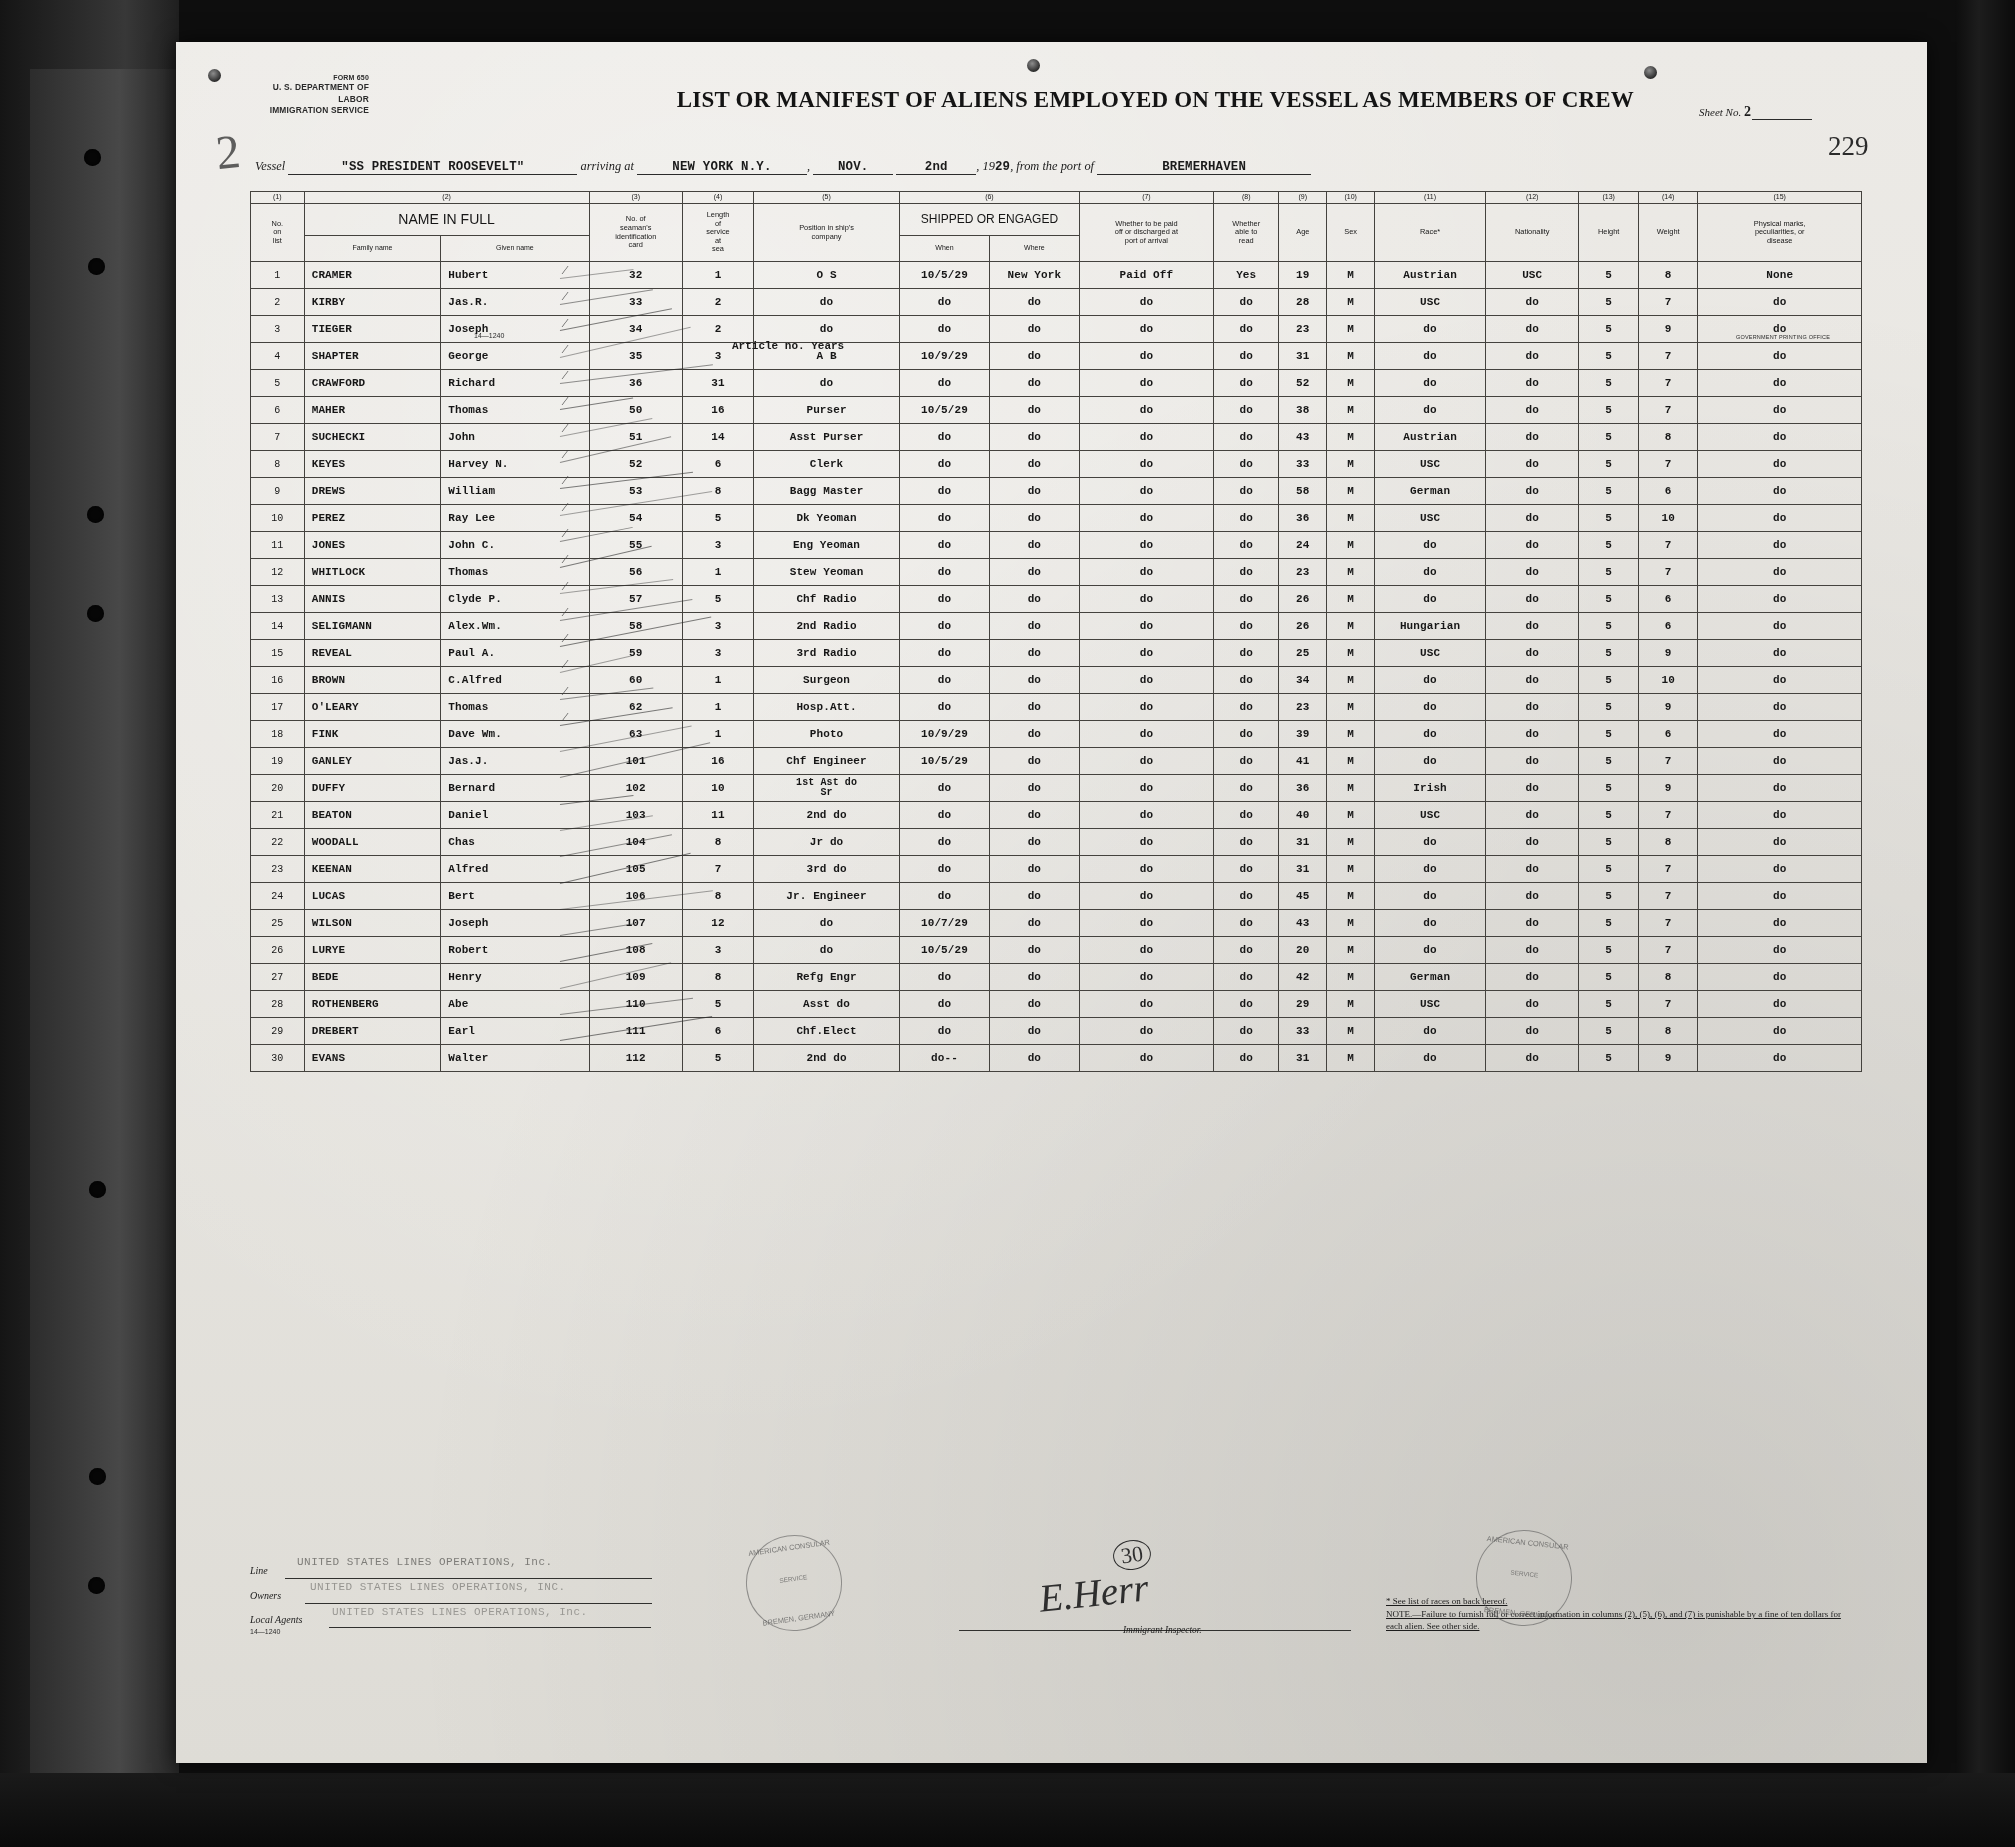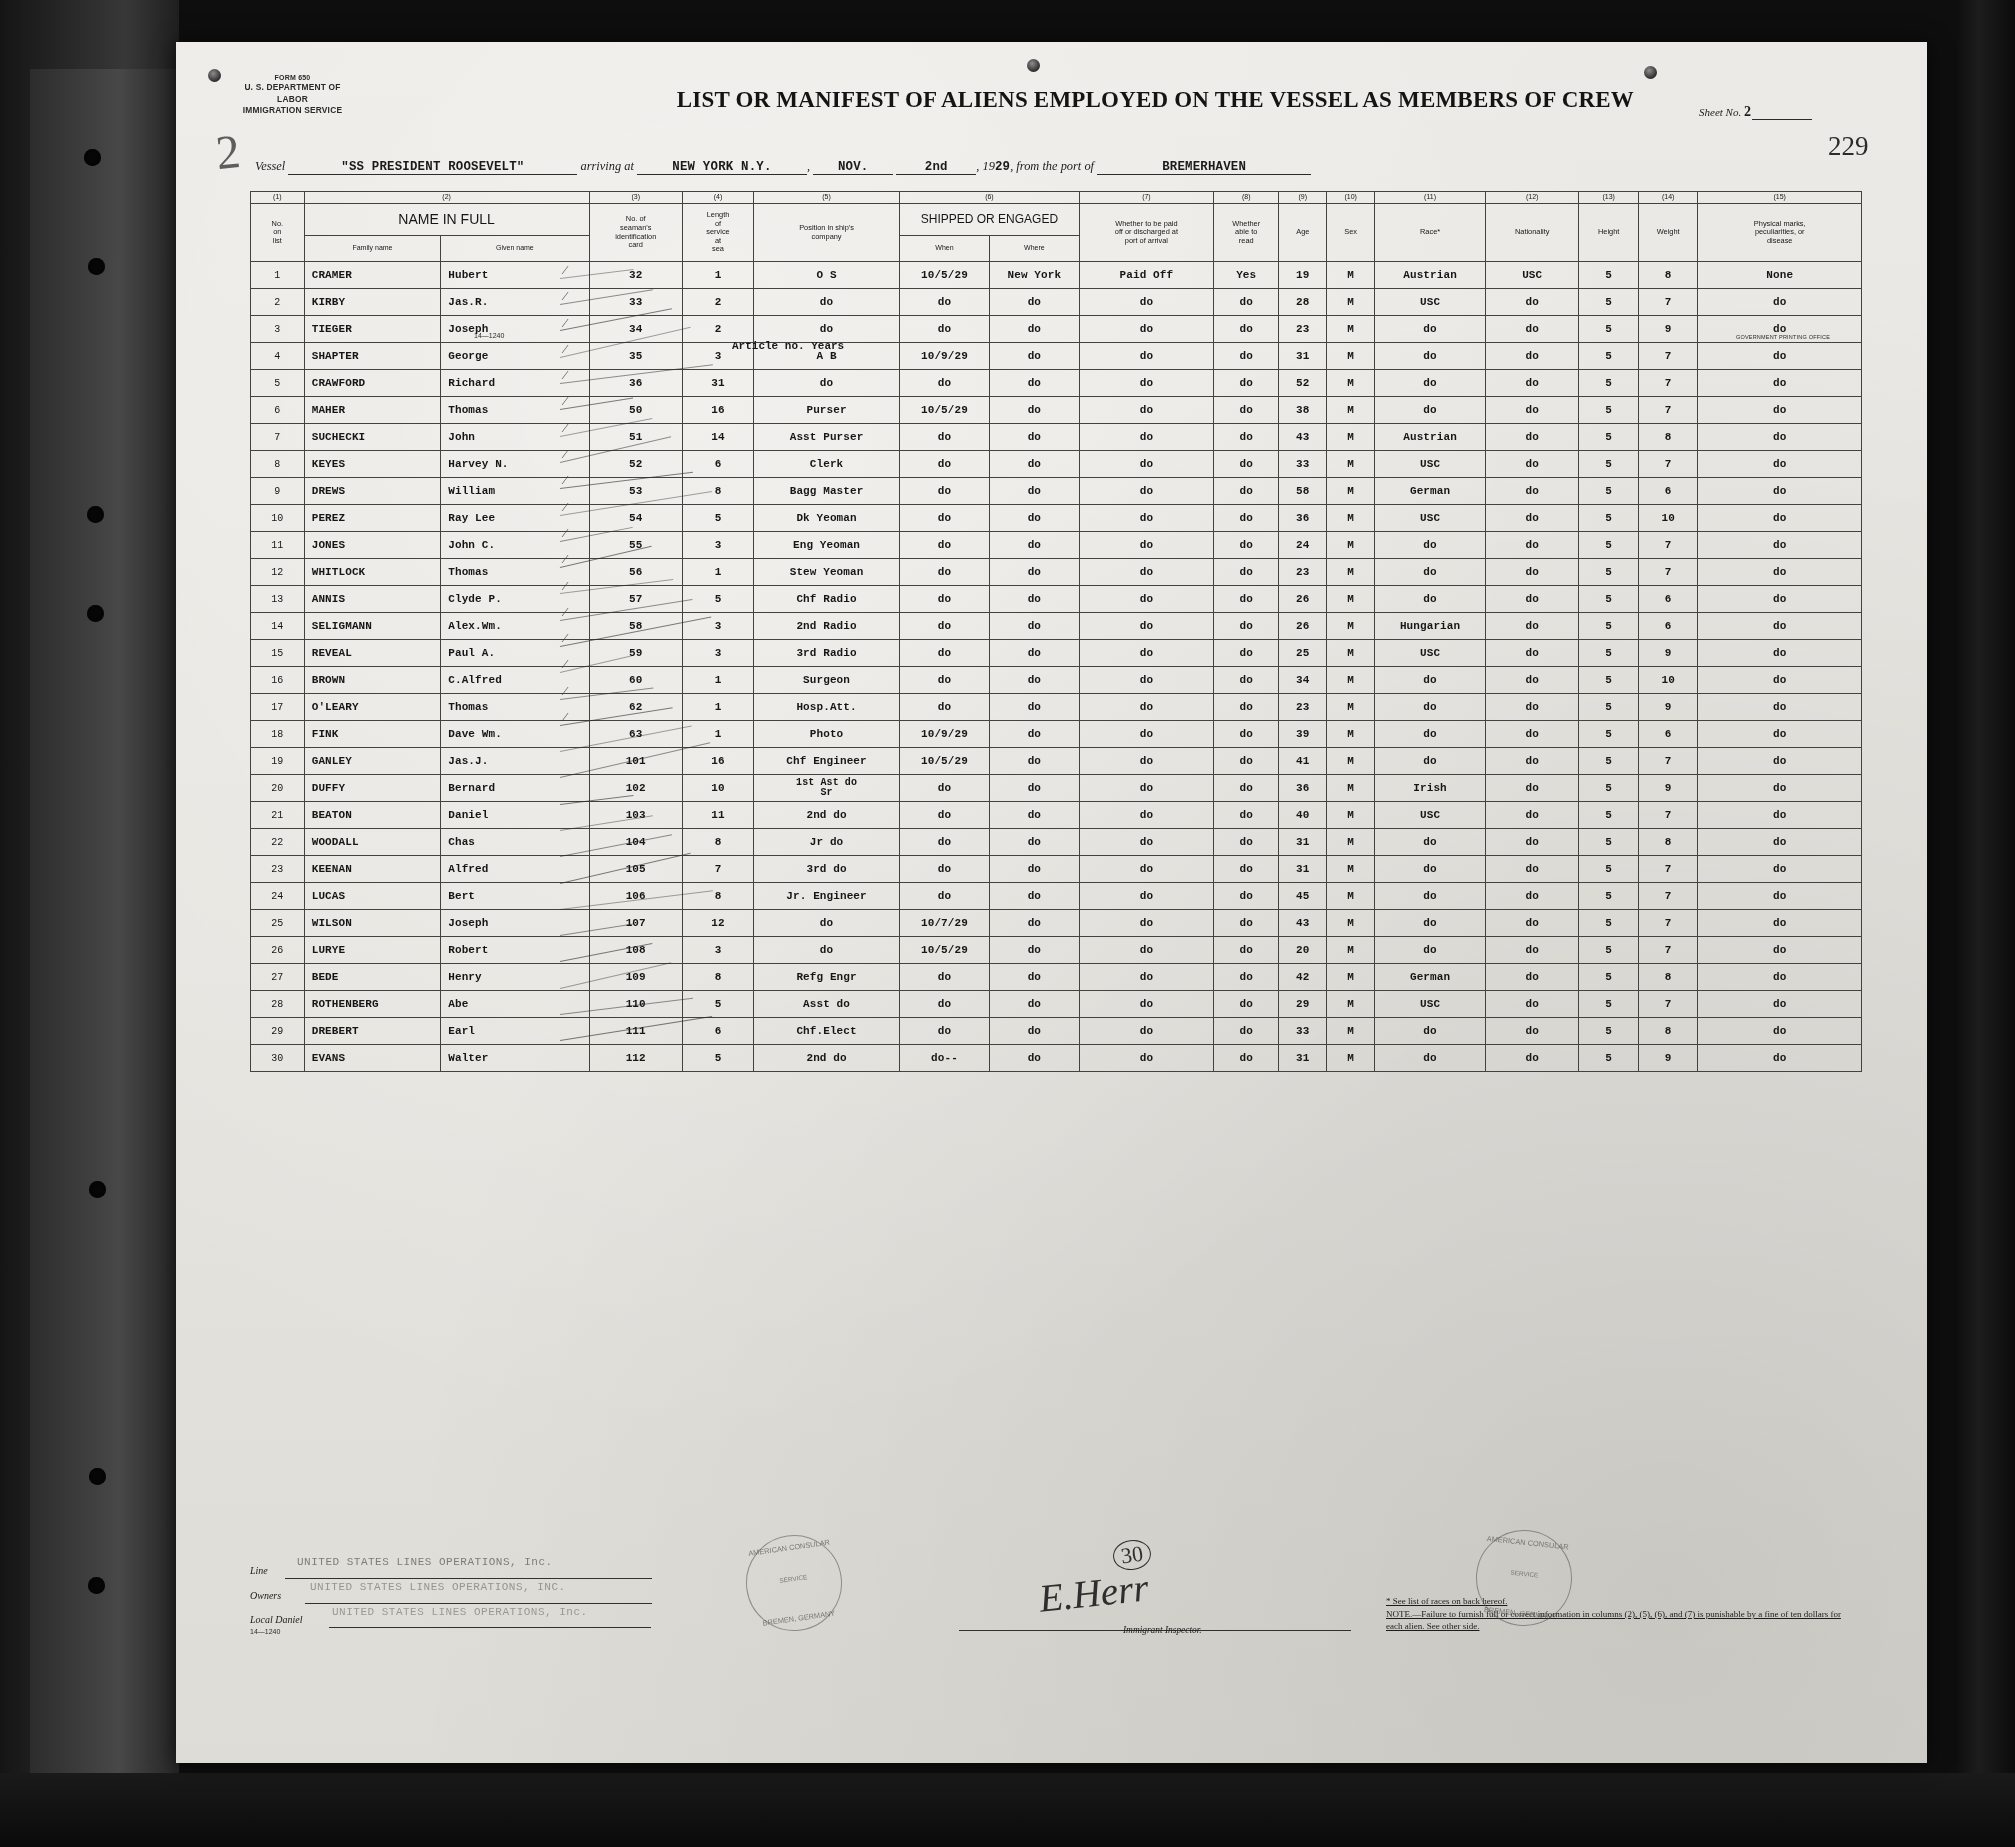--- a/index.html
+++ b/index.html
@@ -24,21 +24,21 @@
      background-image:linear-gradient(180deg, #eceae6 0%, #e7e5e0 50%, #dedcd6 100%);}
   .sheet:before{content:"";position:absolute;inset:0;
      background:radial-gradient(ellipse at 30% 20%, rgba(255,255,255,.35), rgba(0,0,0,0) 55%),
                 radial-gradient(ellipse at 85% 90%, rgba(0,0,0,.10), rgba(0,0,0,0) 60%);
      pointer-events:none;}
   .sheet-inner{position:absolute;left:0;top:0;right:0;bottom:0;color:#1a1a1a;}
 
   .grommet{position:absolute;width:13px;height:13px;border-radius:50%;
      background:radial-gradient(circle at 40% 35%,#8d8d8d,#2c2c2c 70%,#111);}
 
-  .formno{position:absolute;left:52px;top:31px;font-size:8.4px;line-height:1.35;letter-spacing:0.2px;text-align:center;width:129px;font-family:"Liberation Sans",sans-serif;font-weight:bold;color:#2a2a2a;}
+  .formno{position:absolute;left:64px;top:31px;font-size:8.4px;line-height:1.35;letter-spacing:0.2px;text-align:right;width:129px;font-family:"Liberation Sans",sans-serif;font-weight:bold;color:#2a2a2a;}
   .formno .l1{font-size:7px;}
   .title{position:absolute;left:233px;top:45px;width:1225px;text-align:right;font-size:23px;font-weight:bold;letter-spacing:0.2px;color:#141414;}
   .subtitle{position:absolute;left:208px;top:82px;width:1339px;text-align:center;font-size:11px;line-height:1.5;color:#1c1c1c;}
   .sheetno{position:absolute;left:1523px;top:62px;font-size:11px;color:#1c1c1c;font-style:italic;}
   .sheetno b{font-style:normal;font-size:14px;font-weight:bold;letter-spacing:1px;}
   .sheetno .rule{display:inline-block;width:60px;border-bottom:0.7px solid #2b2b2b;height:10px;vertical-align:bottom;}
   .bignum{position:absolute;left:1652px;top:89px;font-size:27px;color:#2b2b2b;font-family:"Liberation Serif",serif;}
   .pencil2{position:absolute;left:40px;top:82px;font-size:48px;color:#3a3a3a;font-family:"Liberation Serif",serif;transform:rotate(-6deg);opacity:.8;}
 
   .vesselline{position:absolute;left:79px;top:117px;width:1637px;font-size:12.4px;color:#1c1c1c;font-style:italic;}
@@ -764,21 +764,21 @@
           </tbody>
       </table>
 
       <div class="artnote">Article no. Years</div>
 
       <div class="footer">
         <div class="ftline" style="left:0;top:20px;">Line</div>
         <div style="position:absolute;left:35px;top:22px;width:367px;border-bottom:0.7px solid #30302e;height:11px;"></div>
         <div class="ftline" style="left:0;top:45px;">Owners</div>
         <div style="position:absolute;left:55px;top:47px;width:347px;border-bottom:0.7px solid #30302e;height:11px;"></div>
-        <div class="ftline" style="left:0;top:69px;">Local Daniel</div>
+        <div class="ftline" style="left:0;top:69px;">Local Agents</div>
         <div class="smallform" style="left:0;top:83px;">14—1240</div>
         <div style="position:absolute;left:79px;top:71px;width:322px;border-bottom:0.7px solid #30302e;height:11px;"></div>
 
         <div class="stampimp" style="left:47px;top:11px;">UNITED STATES LINES OPERATIONS, Inc.</div>
         <div class="stampimp" style="left:60px;top:36px;opacity:.75;">UNITED STATES LINES OPERATIONS, INC.</div>
         <div class="stampimp" style="left:82px;top:61px;opacity:.7;">UNITED STATES LINES OPERATIONS, Inc.</div>
 
         <div style="position:absolute;left:709px;top:75px;width:392px;border-bottom:0.7px solid #30302e;height:10px;"></div>
         <div class="ftline" style="left:873px;top:80px;font-size:9.4px;">Immigrant Inspector.</div>
         <div class="sig" style="left:789px;top:25px;">E.Herr</div>

